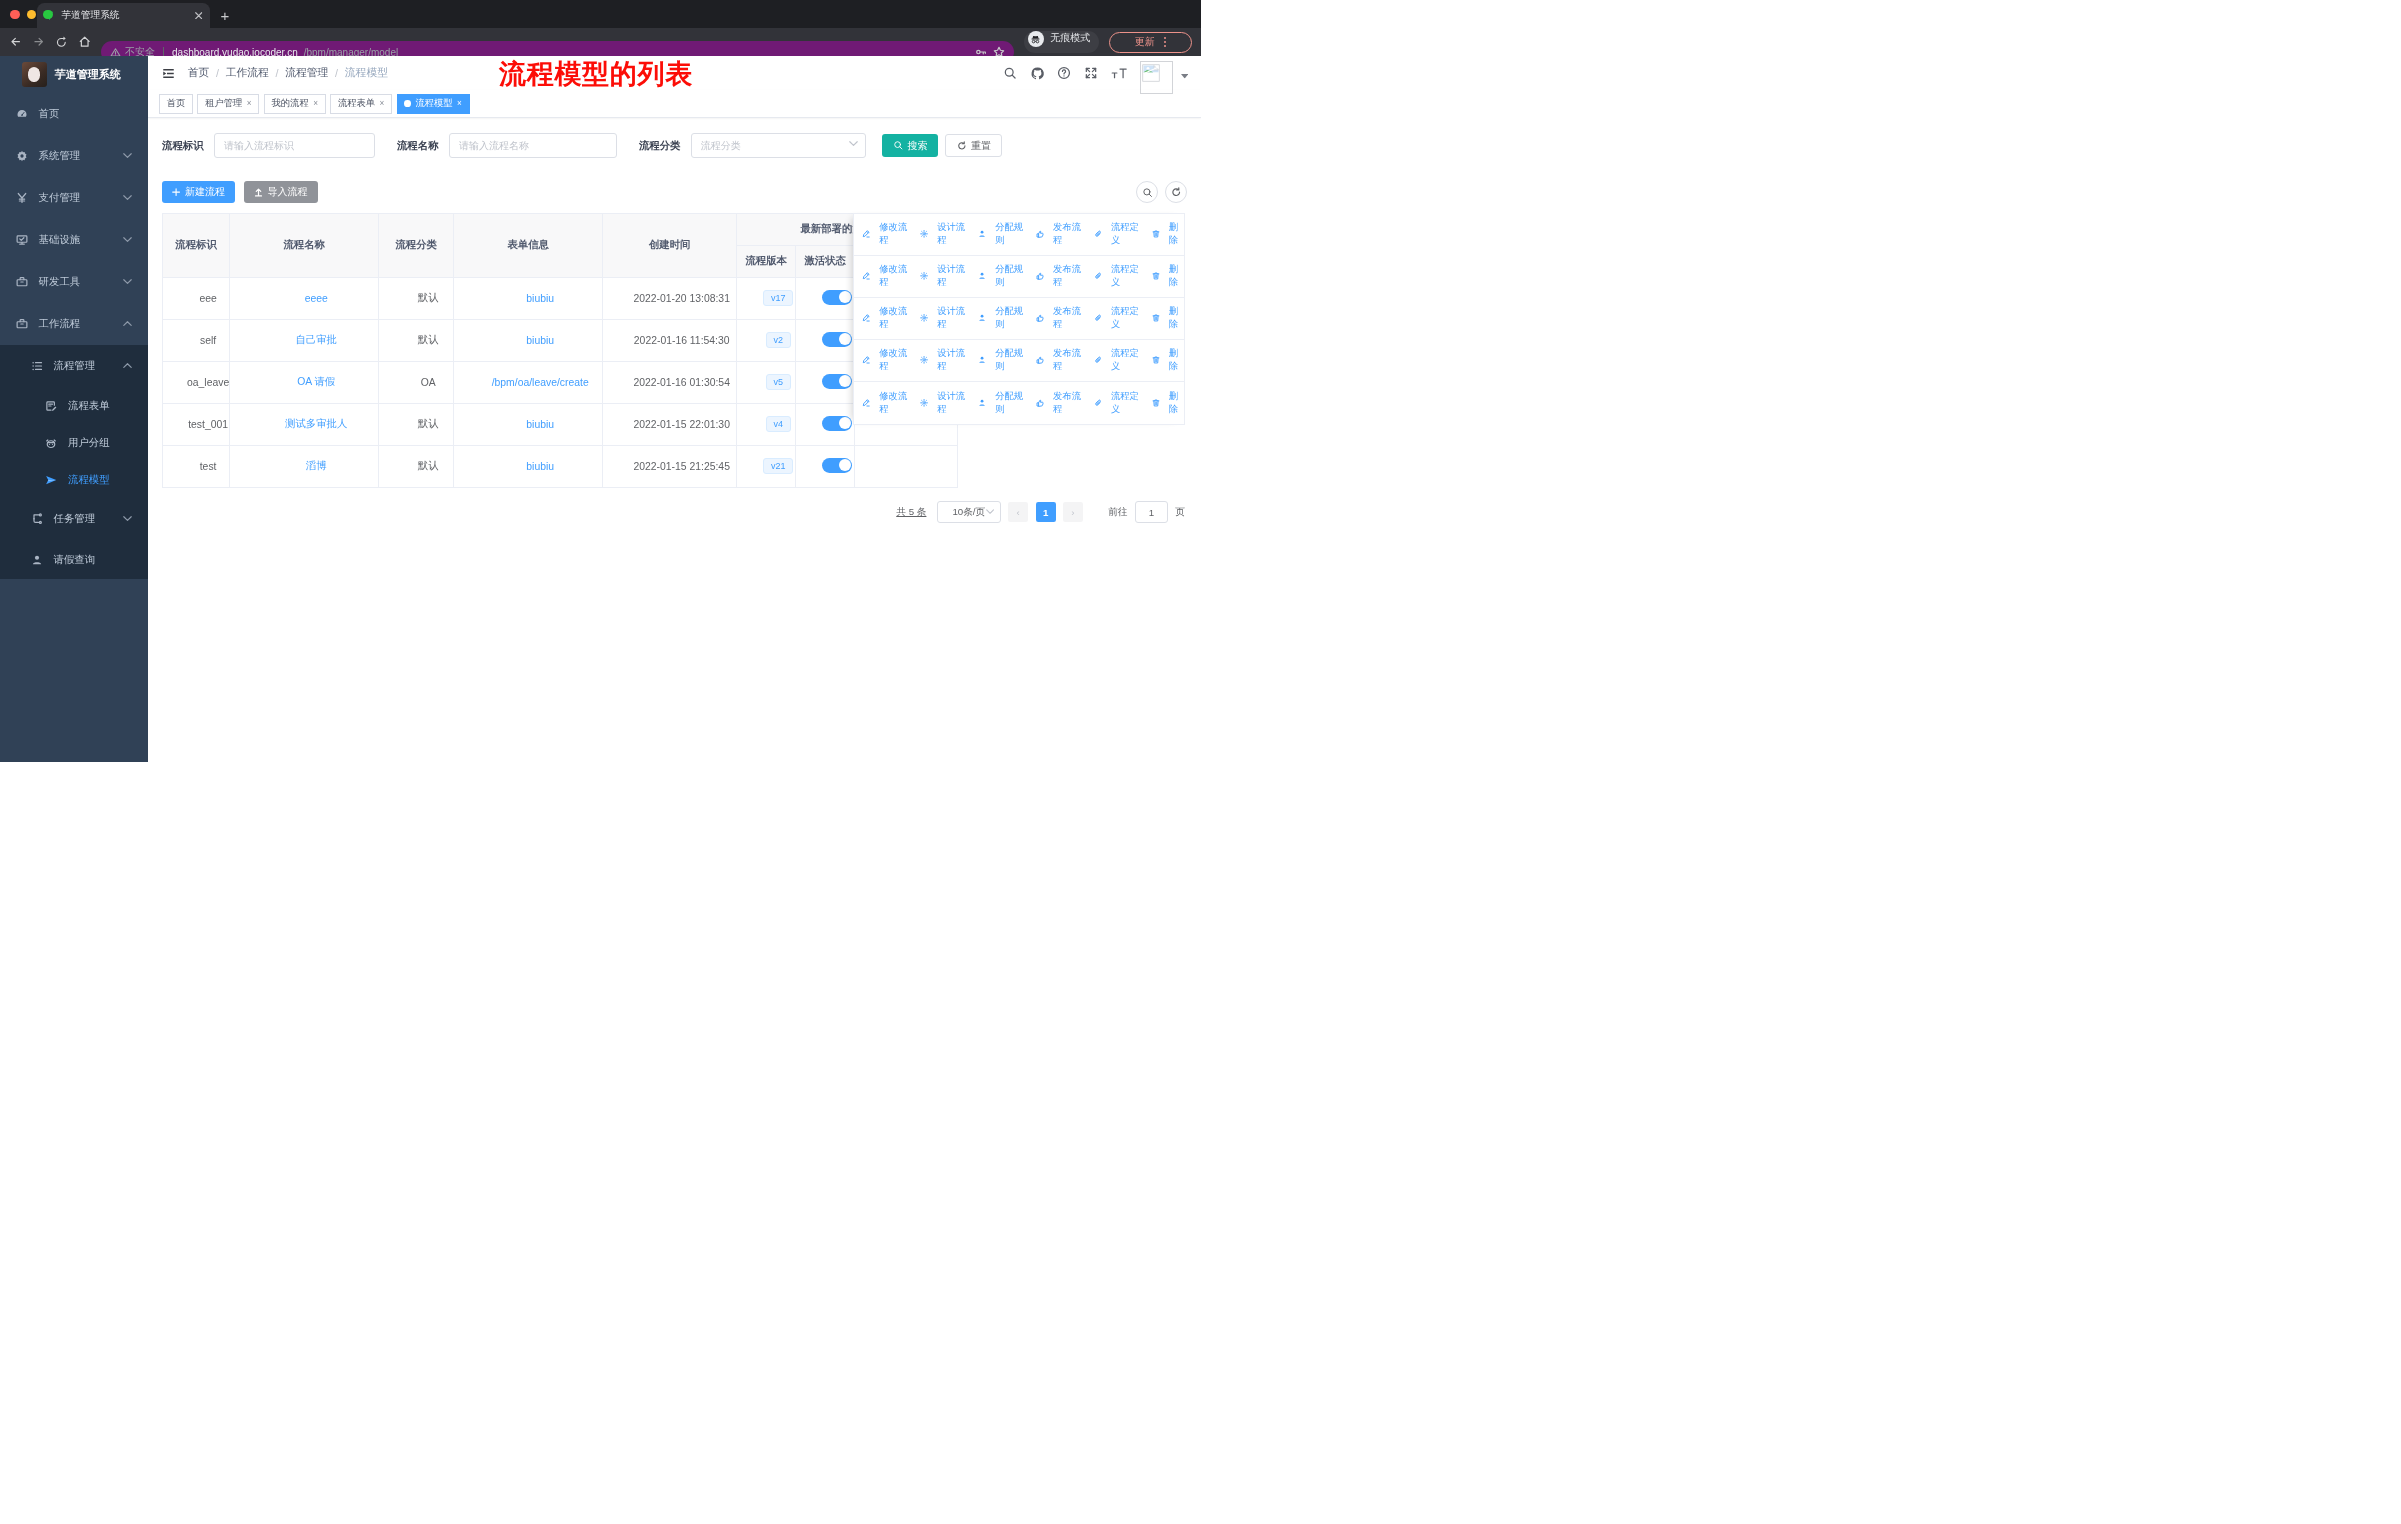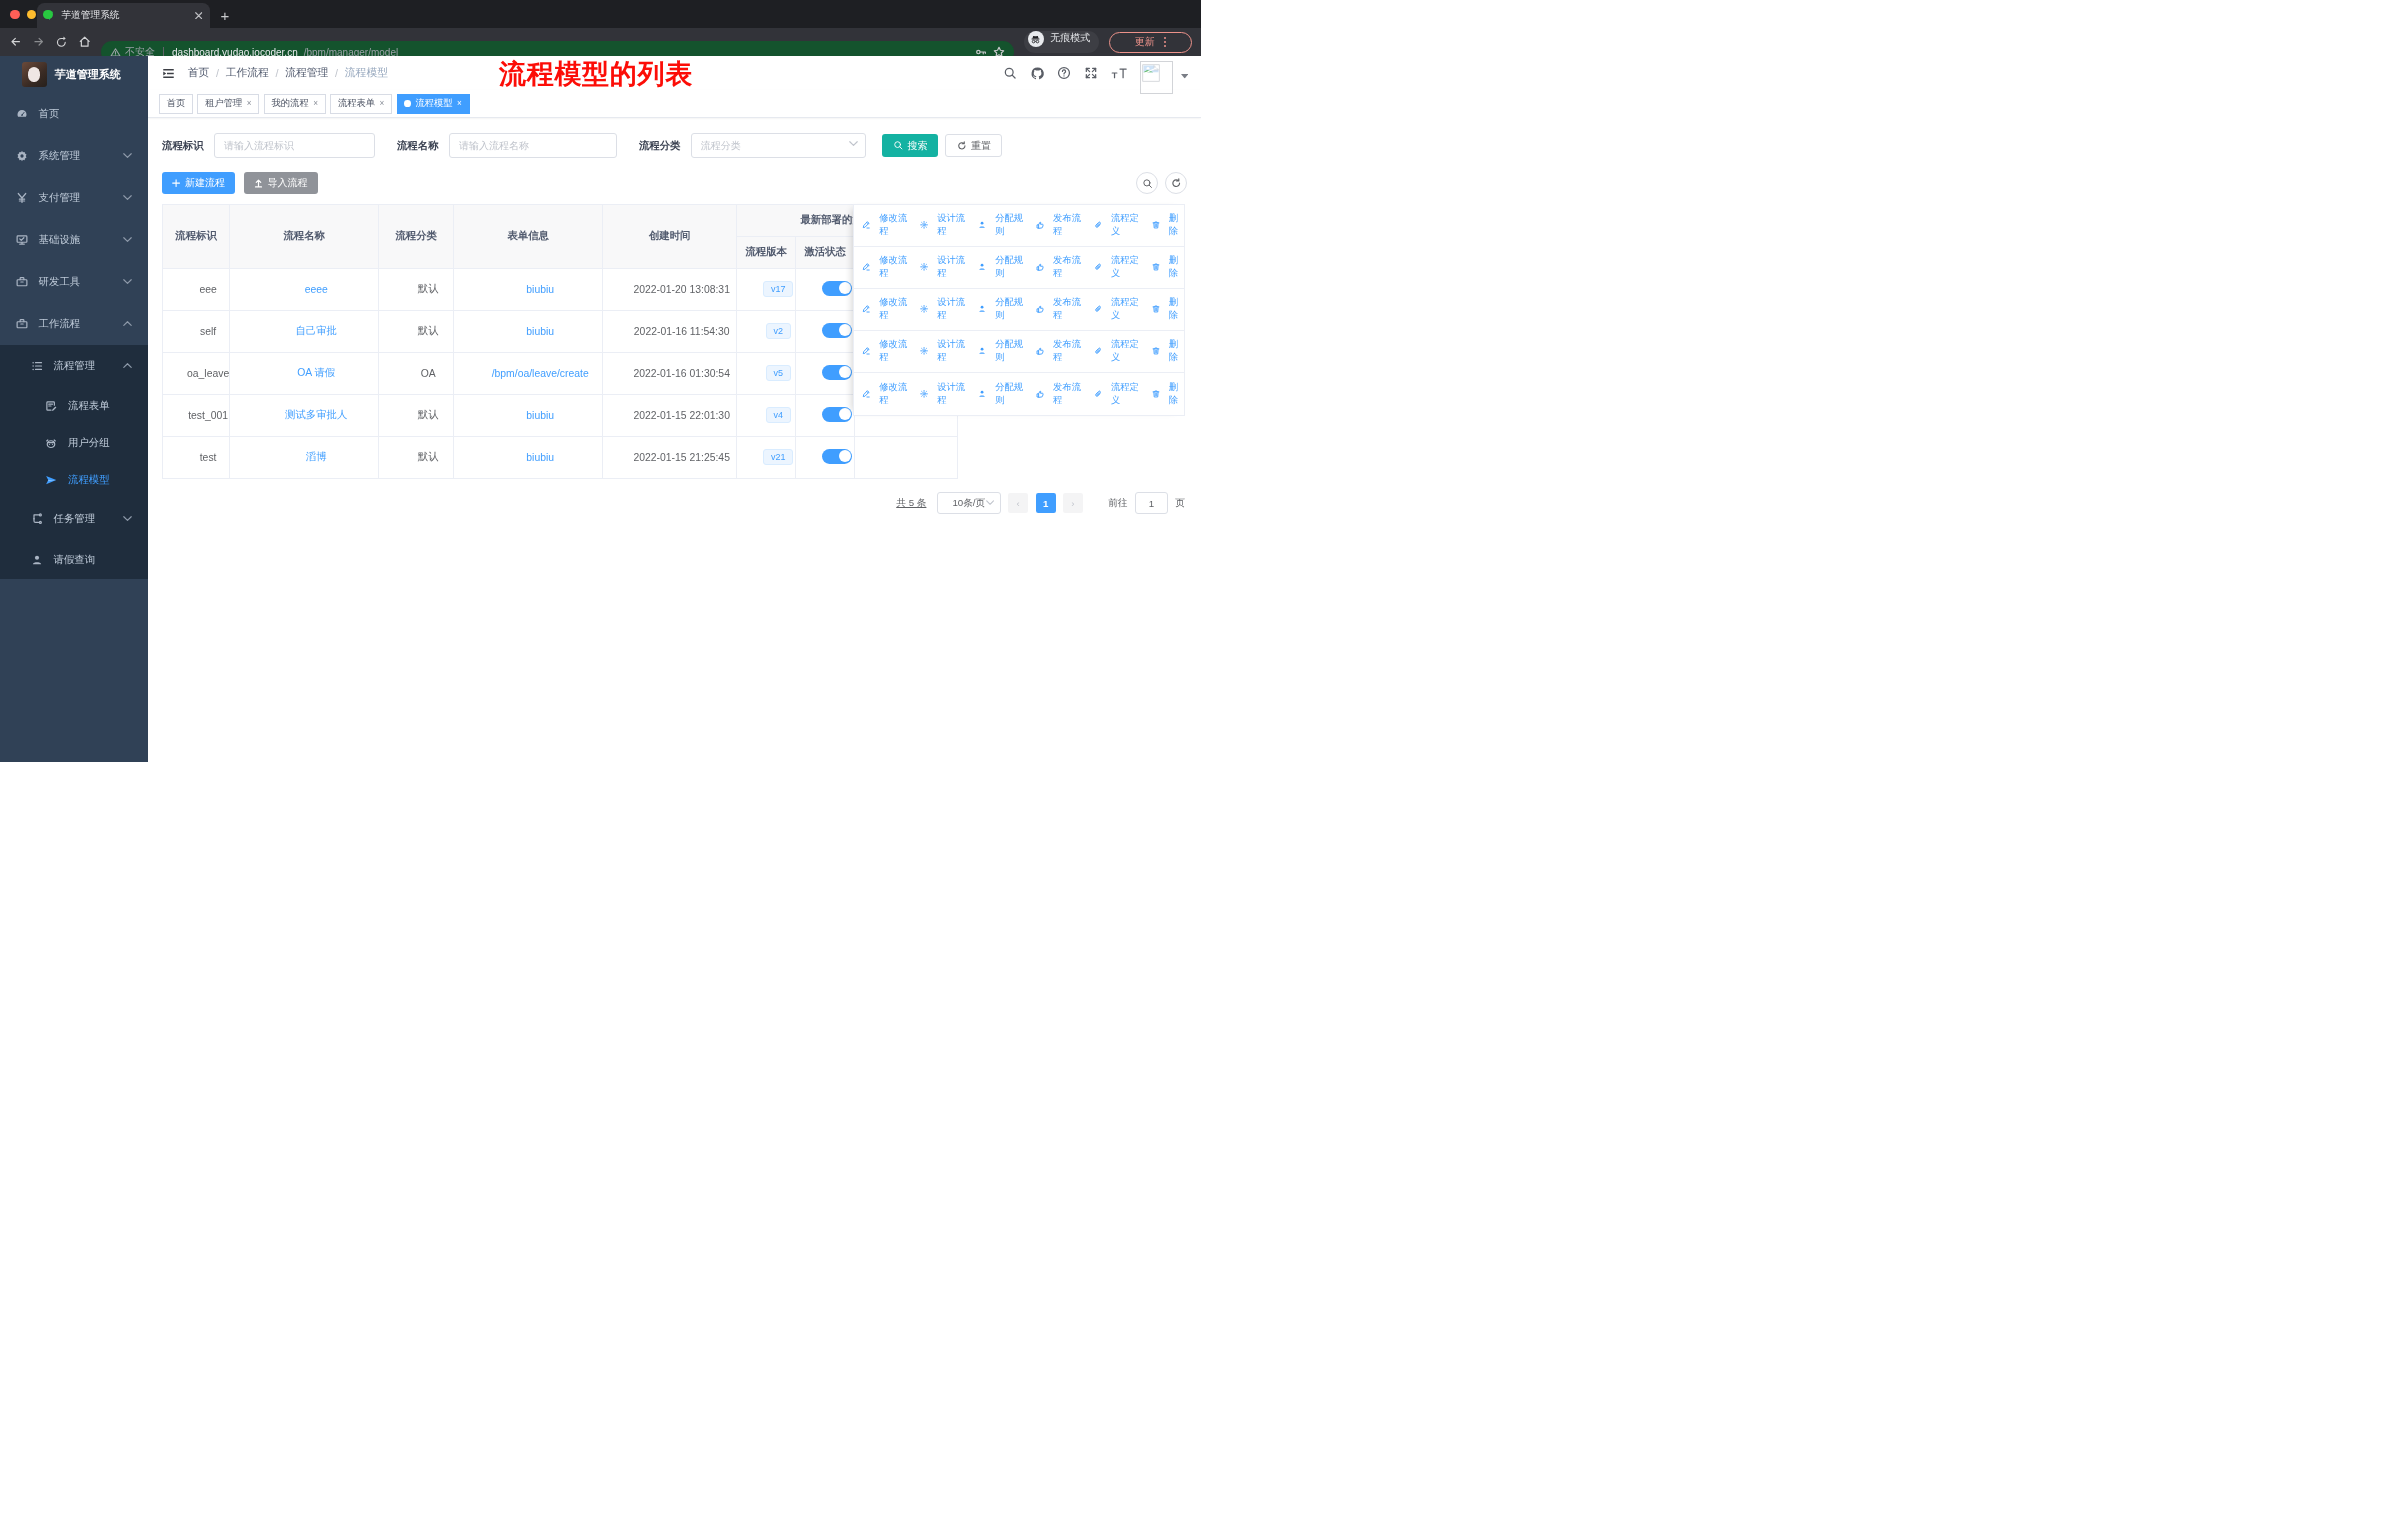--- a/index.html
+++ b/index.html
@@ -11,21 +11,21 @@
   
   .tabstrip { height:28px; background:#1e1f23; display:flex; align-items:flex-end; position:relative; }
   .lights { position:absolute; left:10.4px; top:9.7px; display:flex; gap:6.7px; }
   .light { width:9.7px; height:9.7px; border-radius:50%; }
   .tab { margin-left:37px; width:173px; height:24.6px; background:#323339; border-radius:7.4px 7.4px 0 0;
     display:flex; align-items:center; padding:0 7.4px; color:#e4e5e8; font-size:9.7px; gap:6px; }
   .tab-title { flex:1; white-space:nowrap; overflow:hidden; }
   .tab-close { color:#bdbec2; font-size:9.7px; cursor:pointer; }
   .newtab { color:#c9cacd; font-size:15px; margin-left:10.4px; margin-bottom:4.5px; }
   .toolbar { height:28px; background:#323339; display:flex; align-items:center; padding:0 9px; gap:9.7px; color:#d3d4d6; }
-  .urlbar { flex:1; height:21.6px; background:#14532d; border-radius:11px; display:flex; align-items:center;
+  .urlbar { flex:1; height:21.6px; background:#701a75; border-radius:11px; display:flex; align-items:center;
     padding:0 9.7px; gap:6px; font-size:10px;margin-top:20px; }
   .warn { color:#9aa0a6; display:flex; align-items:center; gap:3.7px; }
   .divider { width:0.7px; height:11px; background:#5f6368; margin:0 2.2px; }
   .url-host { color:#e8eaed; }
   .url-path { color:#9aa0a6; }
   .url-spacer { flex:1; }
   .chip { height:22px; background:#3d3e44; border-radius:11px; display:flex; gap:6px;
     padding:0 9px 0 3.7px; color:#e8eaed; font-size:10px; }
   .incog-circle { width:16.4px; height:16.4px; border-radius:50%; background:#e8eaed; display:flex; align-items:center; justify-content:center; }
   .update-pill { height:21px; border:1.1px solid #ec928a; border-radius:11px; color:#ec928a;
@@ -82,21 +82,21 @@
   .f-input::placeholder { color:#c0c4cc; }
   .sel-wrap { position:relative; }
   .sel-wrap .chev { position:absolute; right:7.4px; top:8.2px; color:#c0c4cc; }
   .gap30 { width:22px; } .gap22 { width:16.4px; } .gap10 { width:7.4px; }
   .btn { height:23px; border-radius:3px; border:none; display:inline-flex; align-items:center; gap:4.5px;
     font-size:10px; padding:0 10.4px; cursor:pointer; font-family:"Liberation Sans", sans-serif; }
   .btn-search { background:#14b2a2; color:#fff; }
   .btn-reset { background:#fff; border:0.7px solid #dcdfe6; color:#606266; }
 
   
-  .actionbar { margin-top:14px; display:flex; align-items:center; }
+  .actionbar { margin-top:23px; display:flex; align-items:center; }
   .btn-create { background:#409eff; color:#fff; height:22px; }
   .btn-import { background:#909399; color:#fff; height:22px; margin-left:8.2px; }
   .right-tools { margin-left:auto; display:flex; gap:6.7px; }
   .circle-btn { width:22px; height:22px; border-radius:50%; border:0.7px solid #dcdfe6; background:#fff;
     color:#606266; display:flex; align-items:center; justify-content:center; cursor:pointer; }
 
   
   .table-wrap { position:relative; margin-top:9.7px; width:1023px; }
   table { border-collapse:collapse; table-layout:fixed; }
   th,td { border:0.7px solid #ebeef5; font-size:10.4px; text-align:center; overflow:hidden; white-space:nowrap; }

